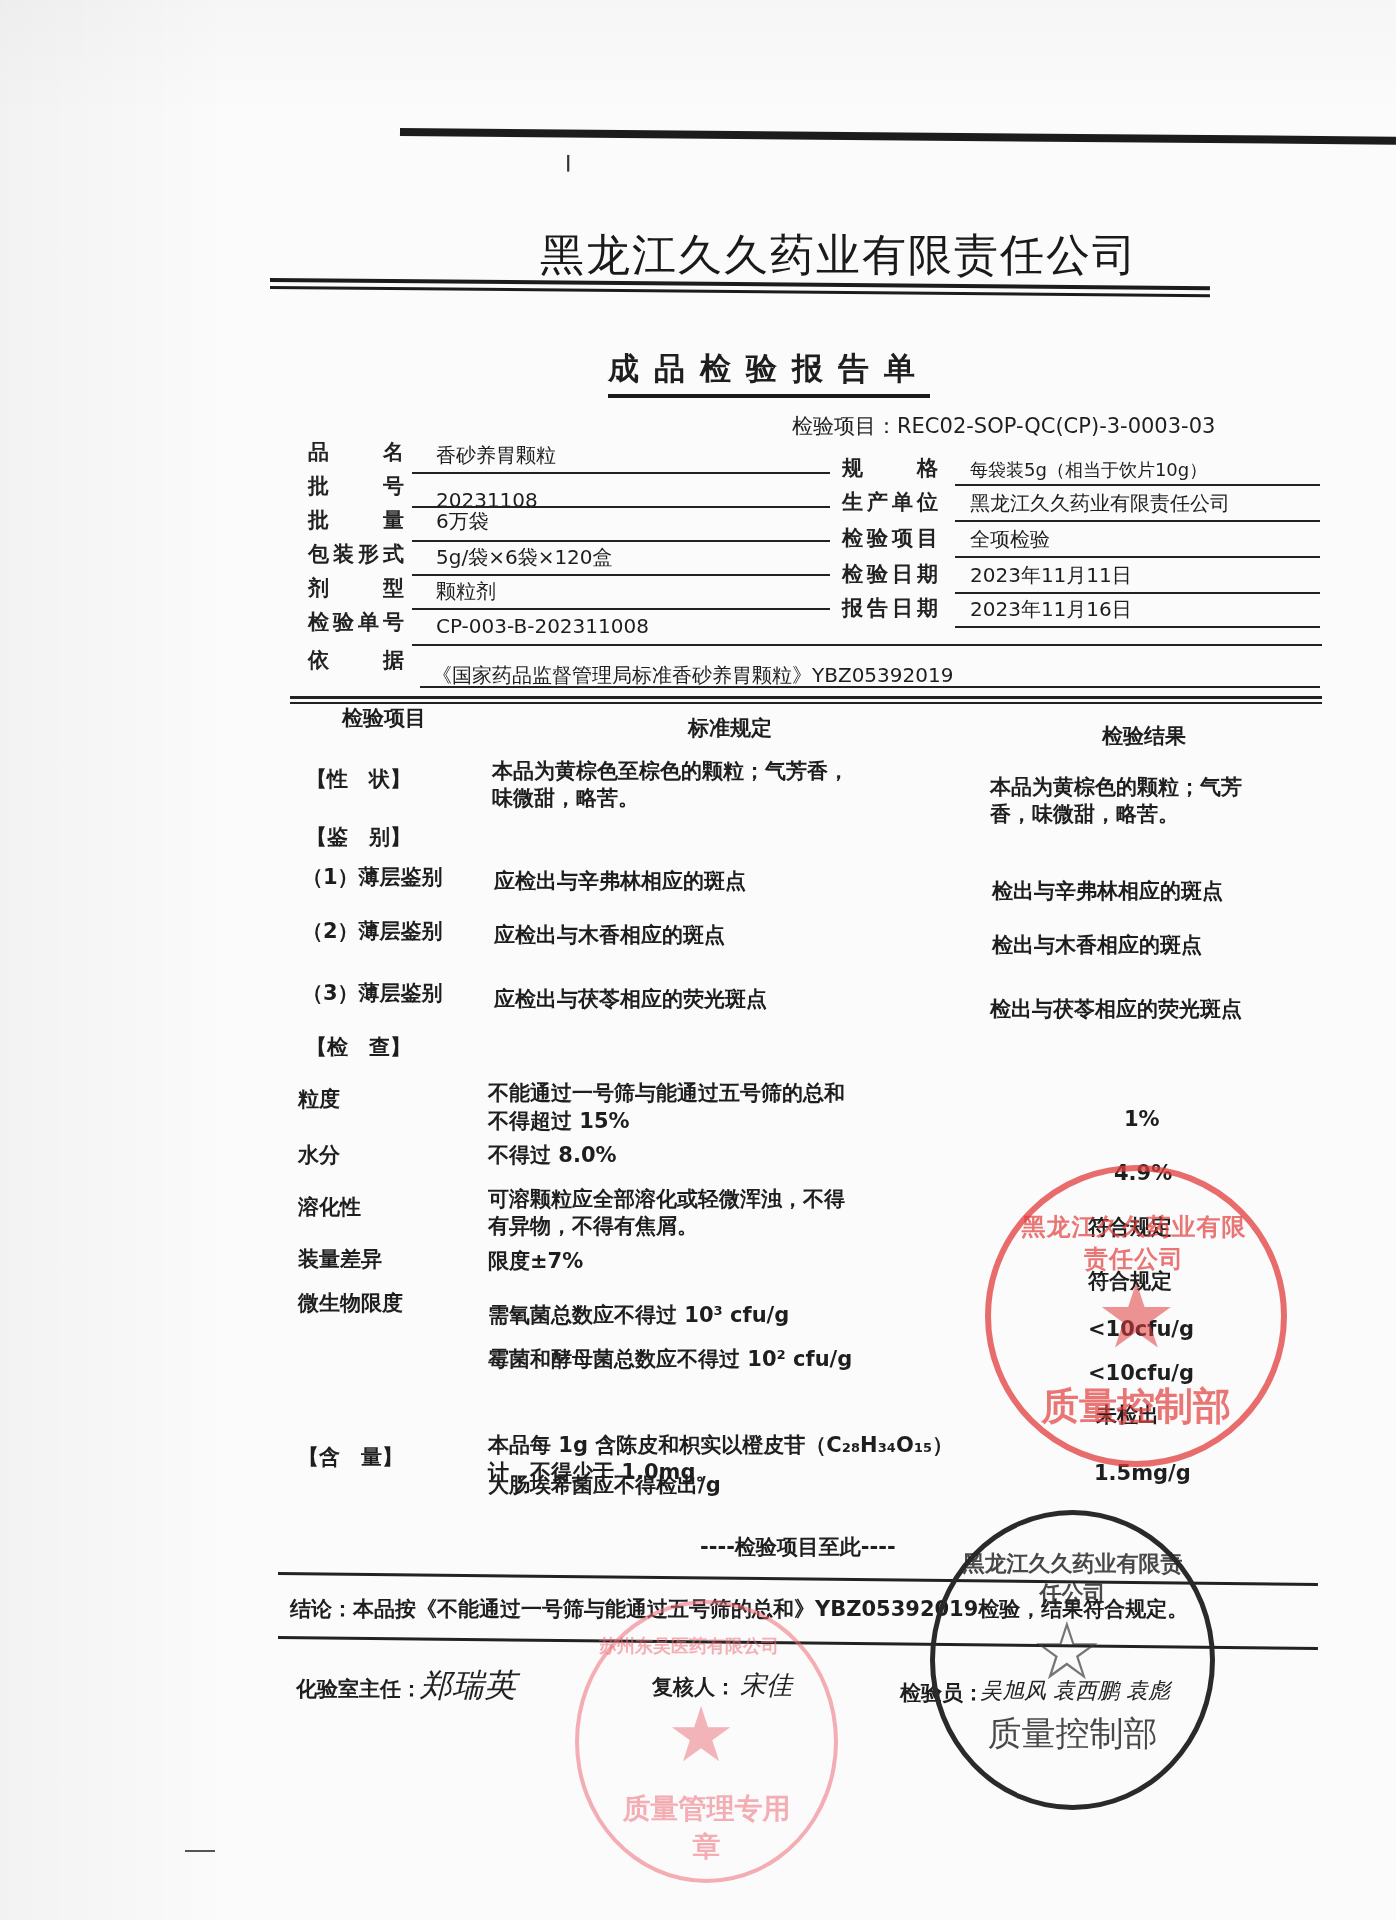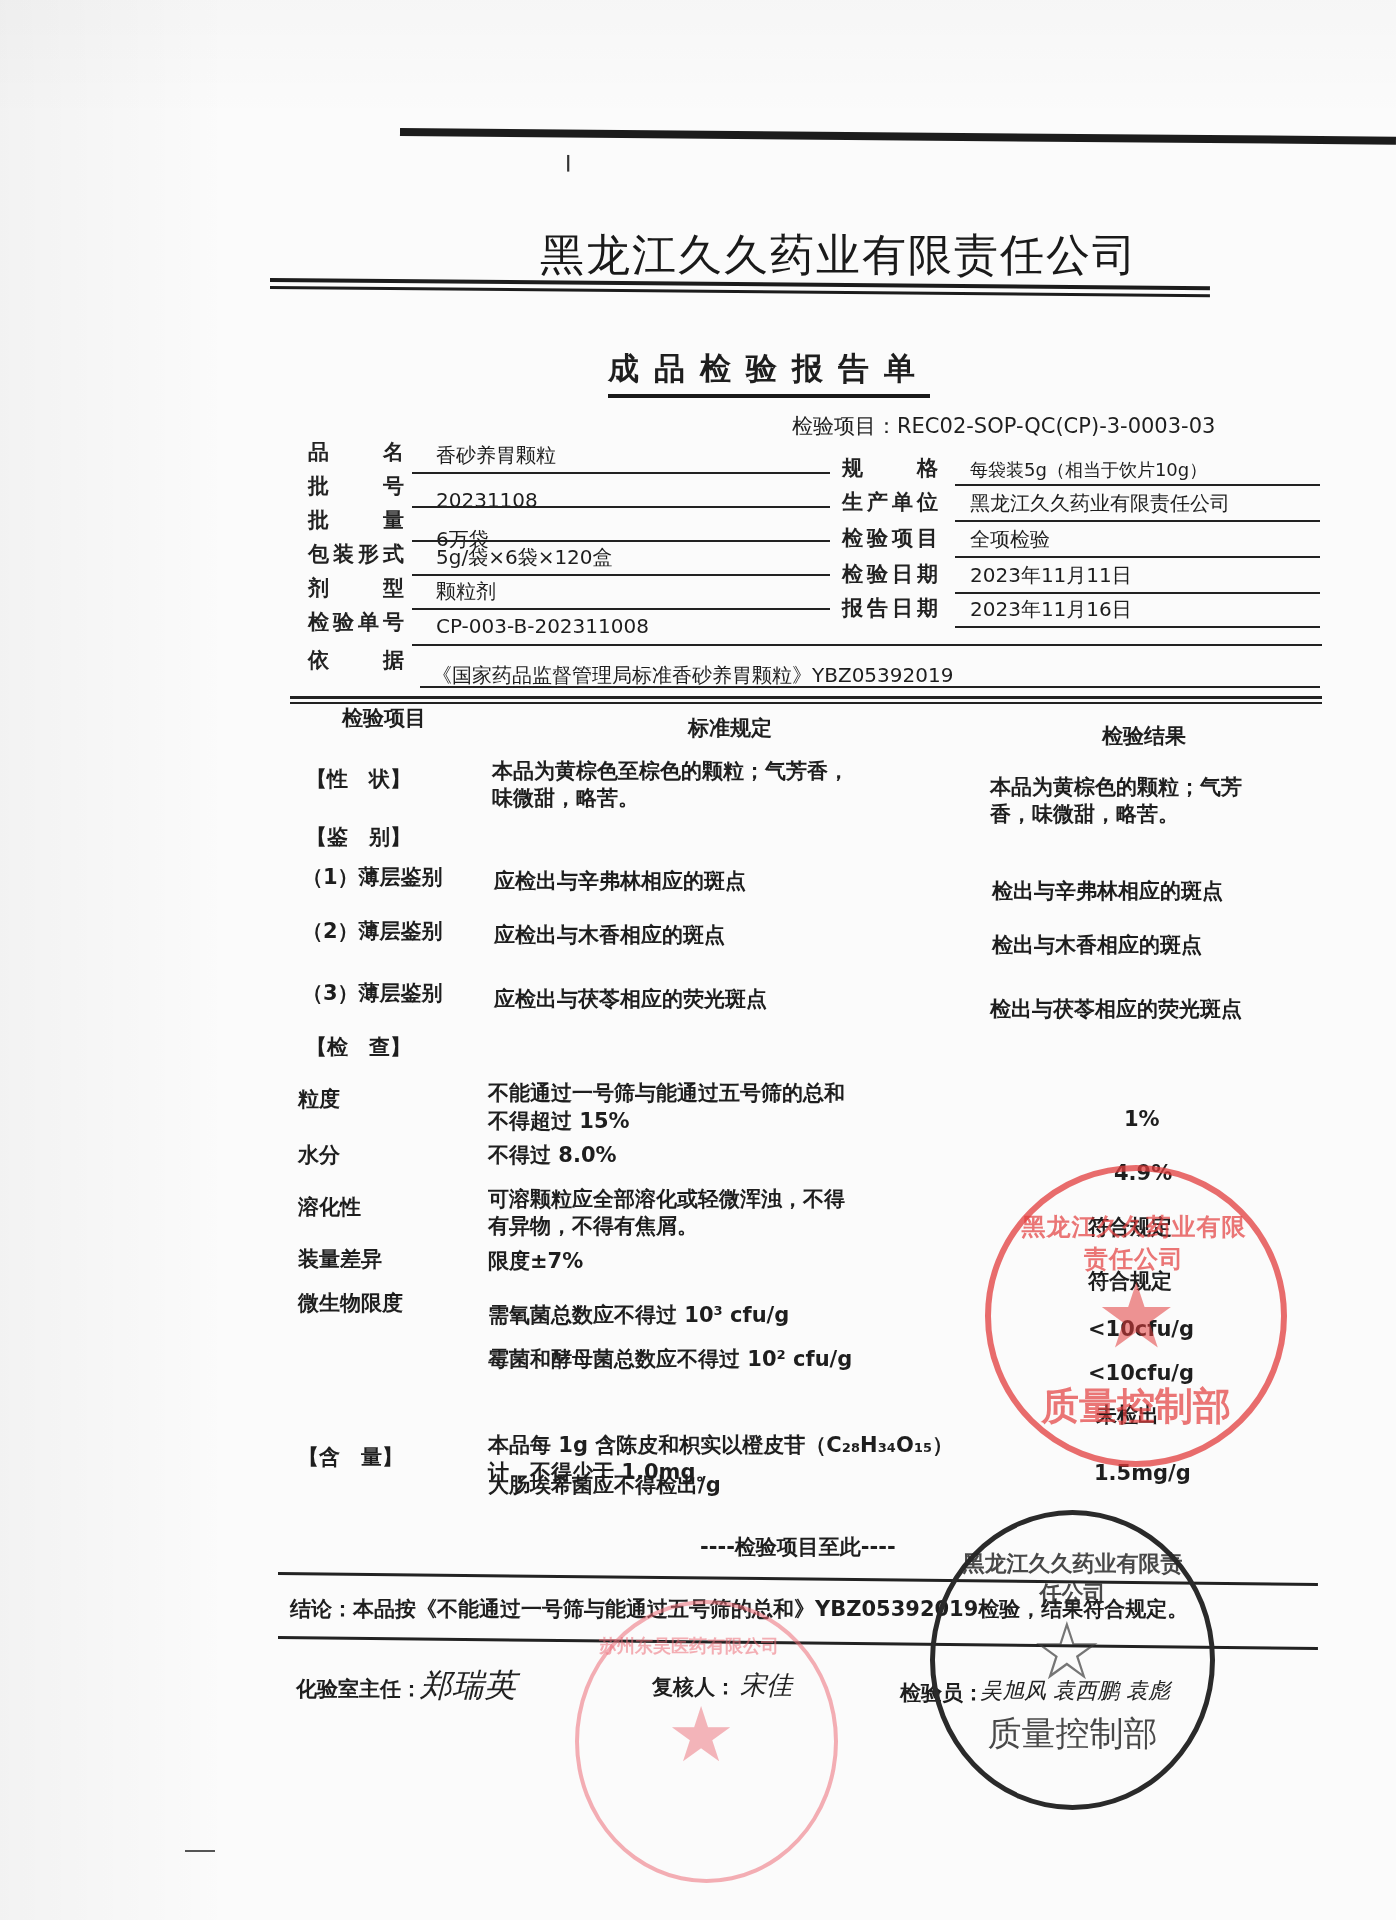--- a/index.html
+++ b/index.html
@@ -63,21 +63,21 @@
 <div>
   <div class="field-label" style="left:308px;top:438px">品名</div>
   <div class="field-value" style="left:436px;top:442px">香砂养胃颗粒</div>
   <div class="field-line" style="left:412px;top:472px;width:418px"></div>
 
   <div class="field-label" style="left:308px;top:472px">批号</div>
   <div class="field-value" style="left:436px;top:488px">20231108</div>
   <div class="field-line" style="left:412px;top:506px;width:418px"></div>
 
   <div class="field-label" style="left:308px;top:506px">批量</div>
-  <div class="field-value" style="left:436px;top:526px">6万袋</div>
+  <div class="field-value" style="left:436px;top:508px">6万袋</div>
   <div class="field-line" style="left:412px;top:540px;width:418px"></div>
 
   <div class="field-label" style="left:308px;top:540px">包装形式</div>
   <div class="field-value" style="left:436px;top:544px">5g/袋×6袋×120盒</div>
   <div class="field-line" style="left:412px;top:574px;width:418px"></div>
 
   <div class="field-label" style="left:308px;top:574px">剂型</div>
   <div class="field-value" style="left:436px;top:578px">颗粒剂</div>
   <div class="field-line" style="left:412px;top:608px;width:418px"></div>
 
@@ -184,20 +184,21 @@
 
 <div class="stamp stamp-red1">
   <div class="stamp-text" style="left:28px;top:40px;width:230px;text-align:center;font-size:24px;color:rgba(226,60,60,0.7);letter-spacing:1px">黑龙江久久药业有限责任公司</div>
   <div class="stamp-text" style="left:105px;top:92px;font-size:90px;color:rgba(226,60,60,0.55)">★</div>
   <div class="stamp-text" style="left:40px;top:210px;width:210px;text-align:center;font-size:38px;color:rgba(226,60,60,0.7)">质量控制部</div>
 </div>
 
 <div class="stamp stamp-red2">
   <div class="stamp-text" style="left:20px;top:30px;width:215px;text-align:left;font-size:18px;color:rgba(236,110,120,0.55)">苏州东吴医药有限公司</div>
   <div class="stamp-text" style="left:88px;top:86px;font-size:76px;color:rgba(236,110,120,0.5)">★</div>
+  <div class="stamp-text" style="left:30px;top:186px;width:195px;text-align:center;font-size:28px;color:rgba(236,110,120,0.55)">质量管理专用章</div>
 </div>
 
 <div class="stamp stamp-black">
   <div class="stamp-text" style="left:20px;top:34px;width:235px;text-align:center;font-size:22px;color:rgba(40,40,40,0.85)">黑龙江久久药业有限责任公司</div>
   <div class="stamp-text" style="left:96px;top:90px;font-size:80px;color:rgba(60,60,60,0.7)">☆</div>
   <div class="stamp-text" style="left:40px;top:196px;width:195px;text-align:center;font-size:34px;color:rgba(40,40,40,0.85);font-weight:normal">质量控制部</div>
 </div>
 
 <div class="field-line" style="left:185px;top:1850px;width:30px;height:2px;background:#555"></div>
 

